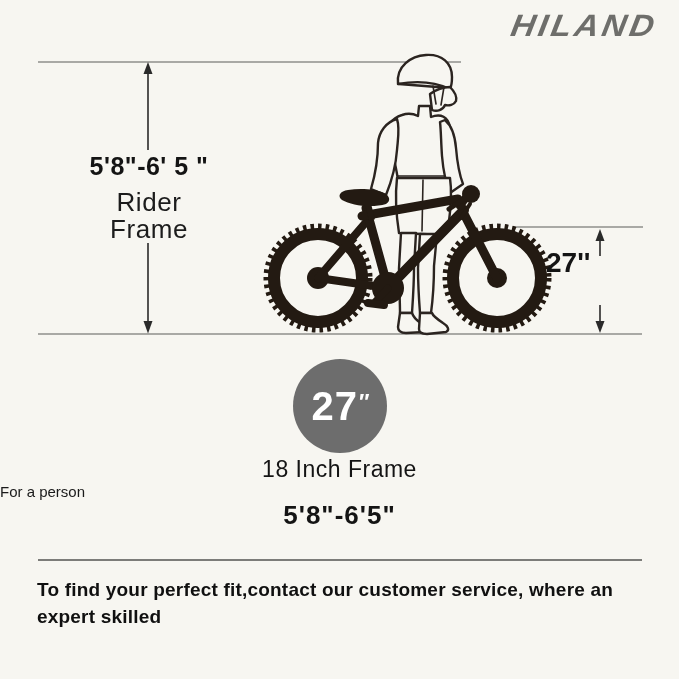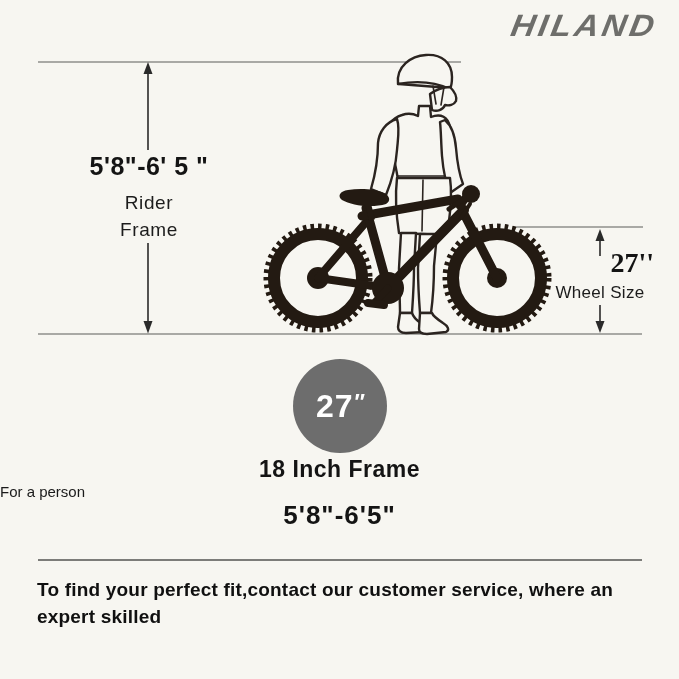--- a/index.html
+++ b/index.html
@@ -22,43 +22,43 @@
   }
 
   svg.diagram{position:absolute;left:0;top:0;}
 
   .rider-height-value{
     left:48px;top:152px;width:202px;text-align:center;
     font-size:25px;font-weight:bold;letter-spacing:0.5px;
   }
   .rider-height-label{
     left:48px;top:189px;width:202px;text-align:center;
-    font-size:19px;line-height:27px;letter-spacing:0.6px;color:#1c1c1c;
+    font-size:26px;line-height:27px;letter-spacing:0.6px;color:#1c1c1c;
   }
   .wheel-size-value{
-    left:546px;top:247px;width:108px;text-align:right;
-    font-size:28px;font-weight:bold;font-family:Liberation Serif, serif;
+    left:546px;top:247px;width:108px;text-align:left;
+    font-size:28px;font-weight:bold;
   }
   .wheel-size-label{
     left:536px;top:283px;width:128px;text-align:center;
     font-size:17px;color:#1c1c1c;letter-spacing:0.3px;
   }
 
   .size-badge{
     left:293px;top:359px;width:94px;height:94px;
     border-radius:50%;
     display:flex;align-items:center;justify-content:center;
     color:#ffffff;
   }
-  .size-badge .num{font-size:32px;font-weight:bold;letter-spacing:1px;}
+  .size-badge .num{font-size:40px;font-weight:bold;letter-spacing:1px;}
   .size-badge sup{font-size:22px;font-weight:bold;position:relative;top:-4px;left:1px;}
 
   .frame-title{
     left:0;right:0;top:456px;text-align:center;
-    font-size:23px;font-weight:bold;letter-spacing:0.5px;
+    font-size:23px;font-weight:normal;letter-spacing:0.5px;
   }
   .frame-subtitle{
     left:0;right:0;top:483px;text-align:left;
     font-size:15px;color:#1a1a1a;
   }
   .frame-range{
     left:0;right:0;top:500px;text-align:center;
     font-size:26px;font-weight:bold;letter-spacing:1px;
   }
 
@@ -162,21 +162,20 @@
     </g>
   </svg>
 
   <div class="abs rider-height-value">5'8"-6' 5 "</div>
   <div class="abs rider-height-label">
     <div>Rider</div>
     <div>Frame</div>
   </div>
 
   <div class="abs wheel-size-value">27''</div>
-  <div class="abs wheel-size-label">Wheel Size</div>
 
   <div class="abs size-badge" style="background:#6d6d6d;">
     <span class="num">27</span>
       <sup>″</sup>
   </div>
 
   <div class="abs frame-title">18 Inch Frame</div>
   <div class="abs frame-subtitle">For a person</div>
   <div class="abs frame-range">5'8"-6'5"</div>
 

